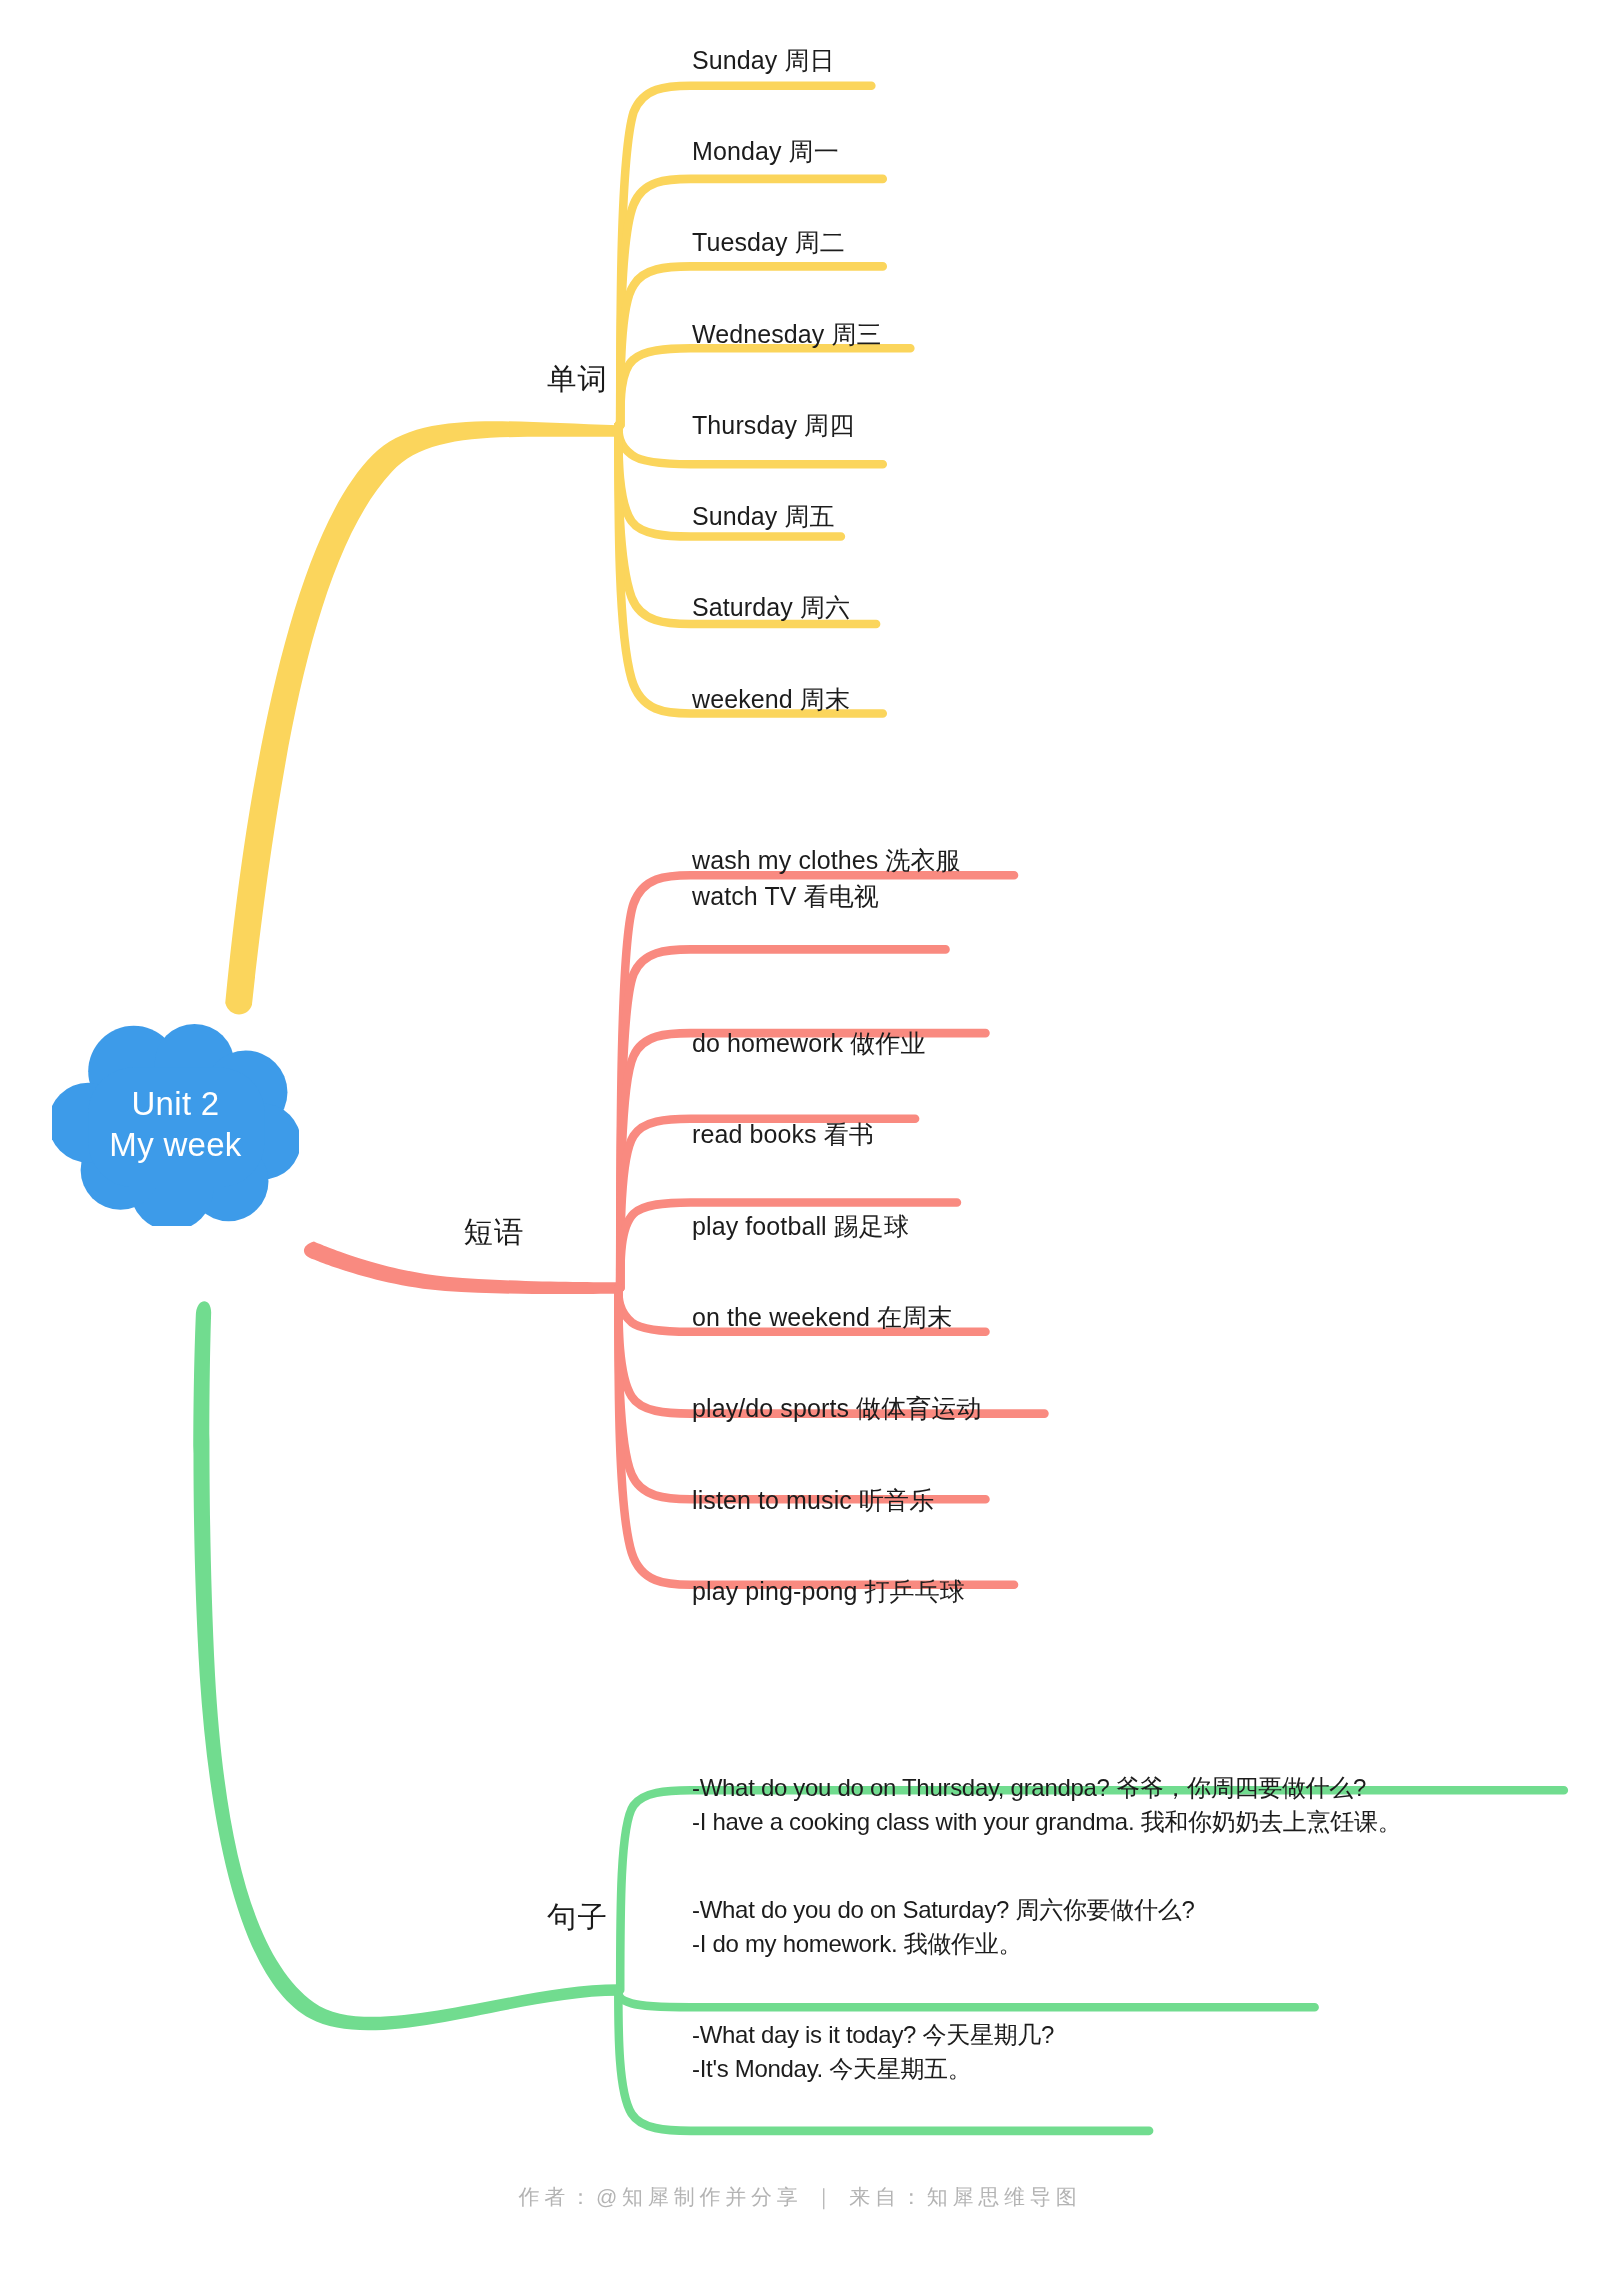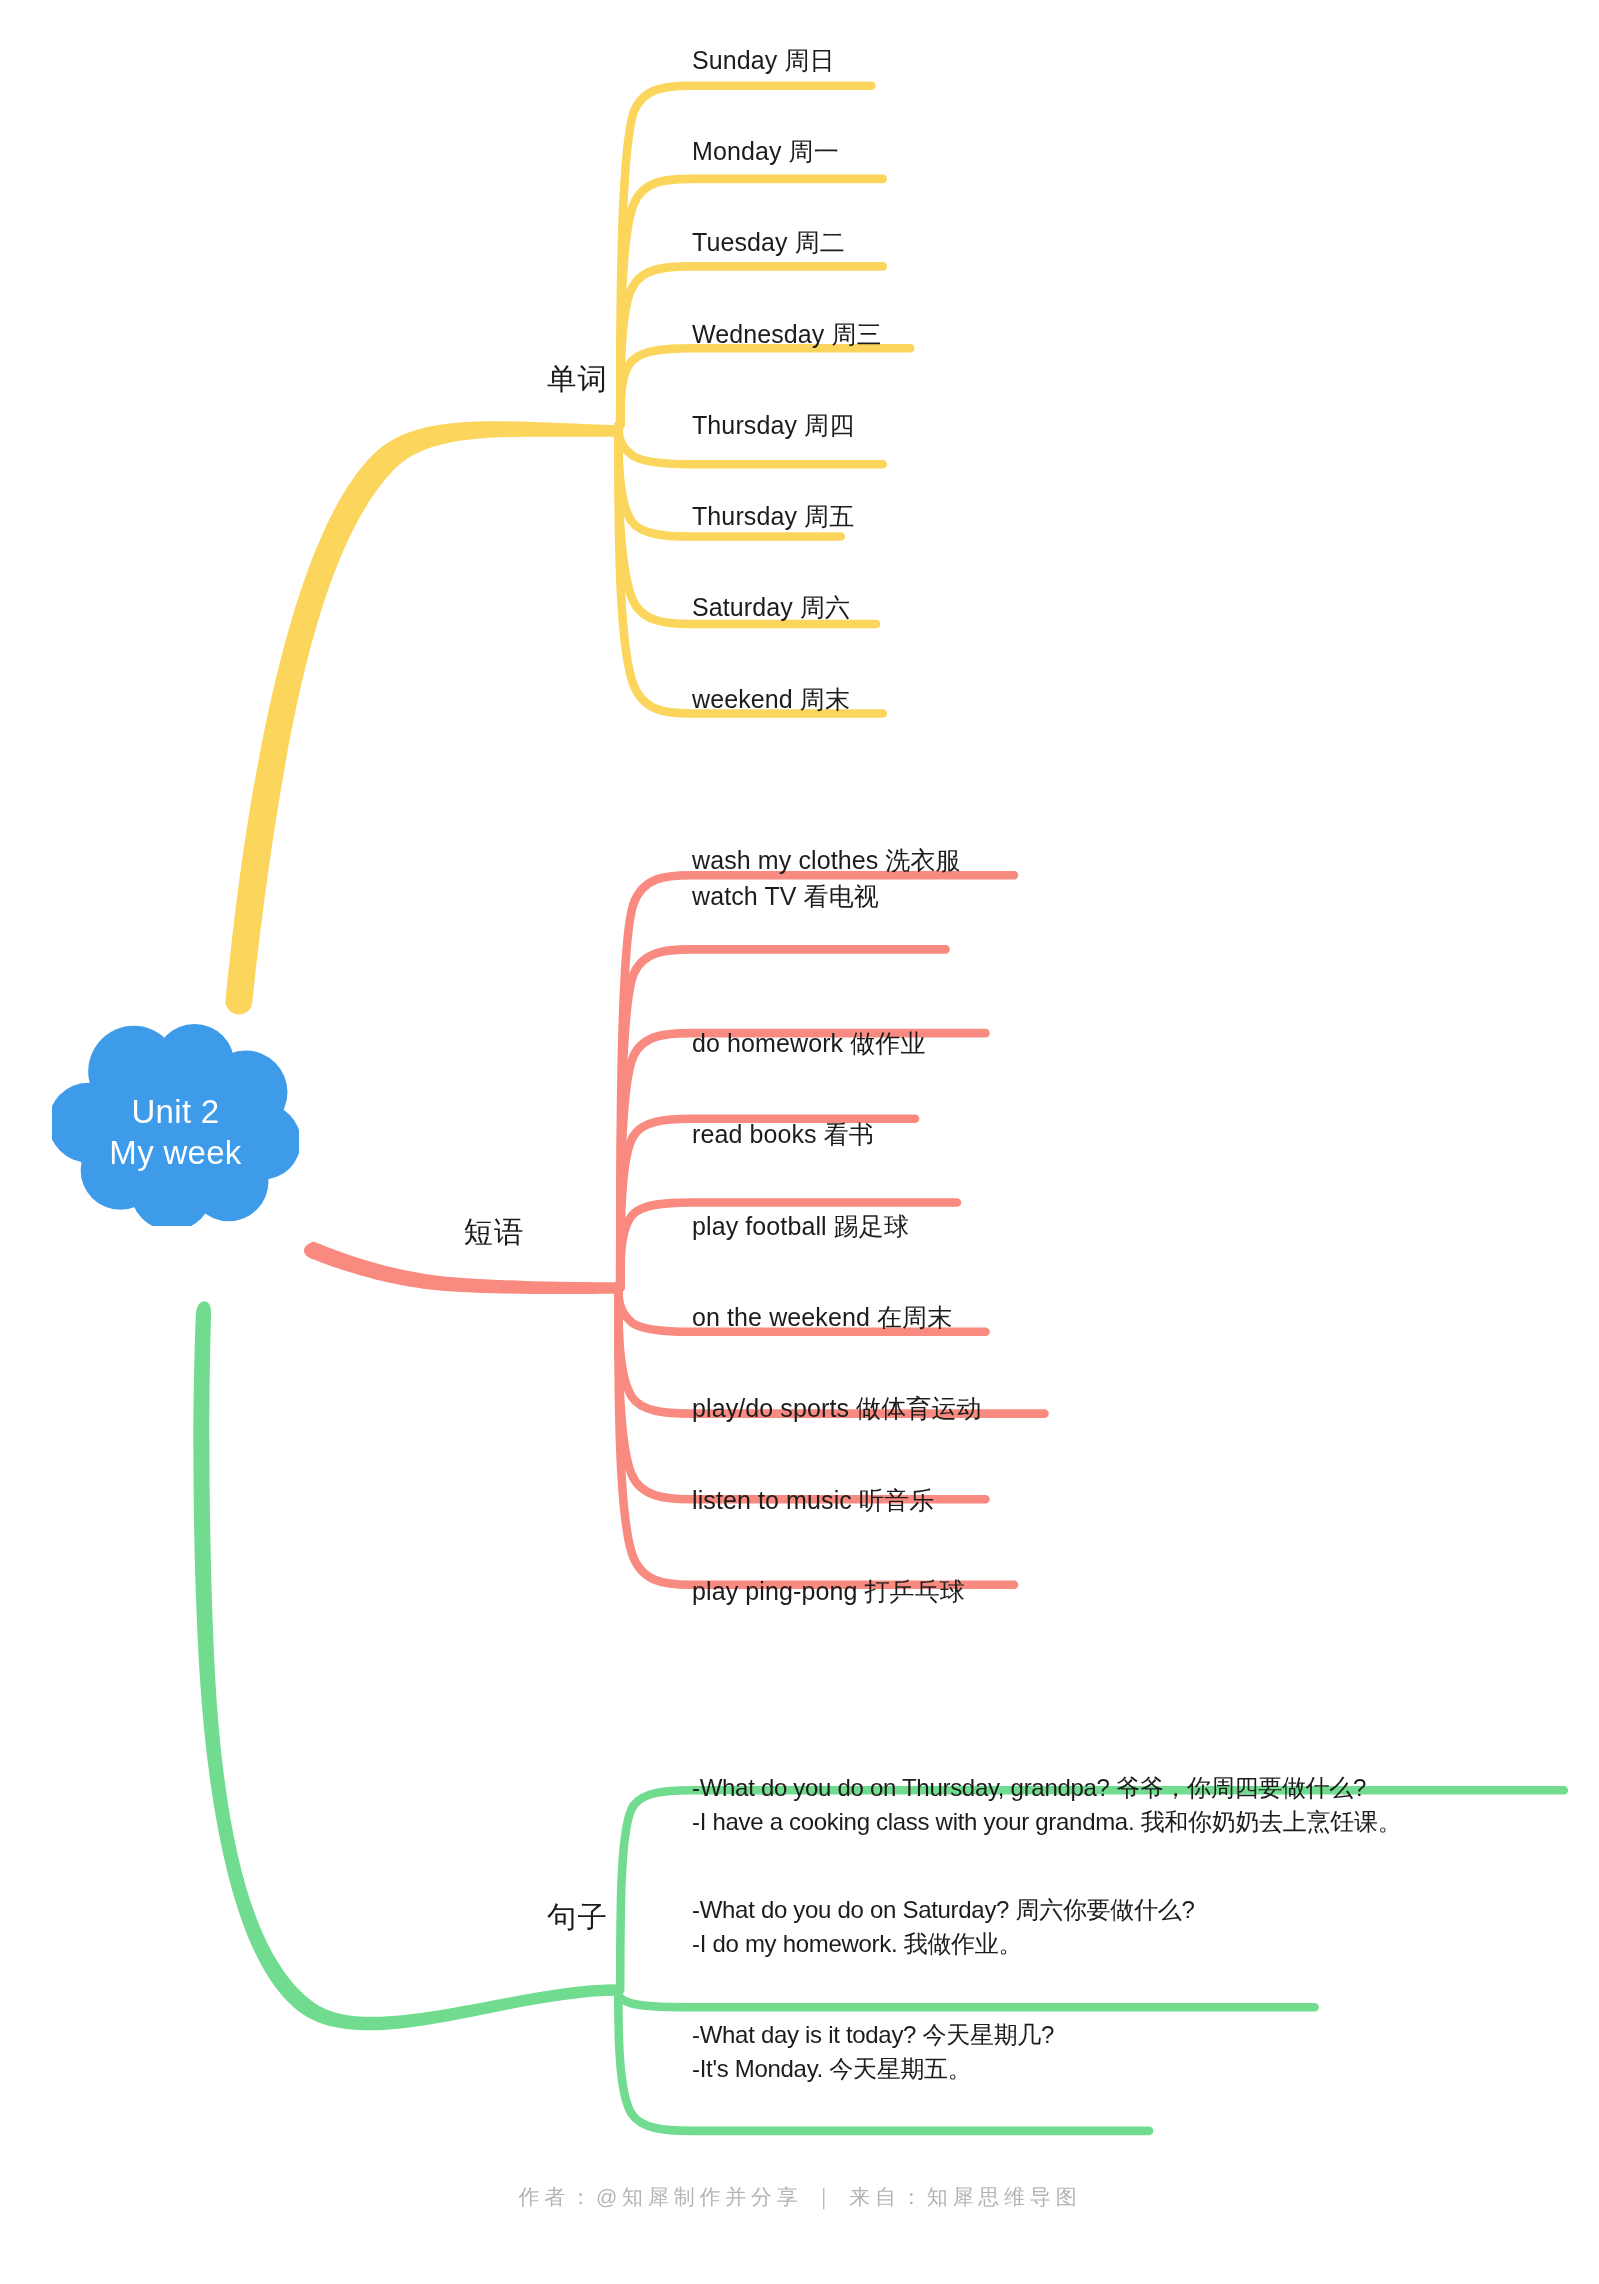--- a/index.html
+++ b/index.html
@@ -28,21 +28,21 @@
 
   
   .root-node {
     position: absolute;
     left: 52px; top: 1022px;
     width: 247px; height: 204px;
   }
   .root-svg { position: absolute; left: 0; top: 0; width: 247px; height: 204px; }
   .root-label {
     position: absolute;
-    left: 0; top: 8px;
+    left: 0; top: 0;
     width: 247px; height: 204px;
     display: flex;
     flex-direction: column;
     align-items: center;
     justify-content: center;
     color: #ffffff;
     font-size: 33px;
     line-height: 1.25;
     letter-spacing: 0.3px;
     text-align: center;
@@ -175,21 +175,21 @@
 
   <div class="main-label" id="main-label-0">单词</div>
   <div class="main-label" id="main-label-1">短语</div>
   <div class="main-label" id="main-label-2">句子</div>
 
   <div class="leaf" style="left:692px; top:46px;">Sunday 周日</div>
   <div class="leaf" style="left:692px; top:137px;">Monday 周一</div>
   <div class="leaf" style="left:692px; top:228px;">Tuesday 周二</div>
   <div class="leaf" style="left:692px; top:320px;">Wednesday 周三</div>
   <div class="leaf" style="left:692px; top:411px;">Thursday 周四</div>
-  <div class="leaf" style="left:692px; top:502px;">Thursday 周五</div>
+  <div class="leaf" style="left:692px; top:502px;">Sunday 周五</div>
   <div class="leaf" style="left:692px; top:593px;">Saturday 周六</div>
   <div class="leaf" style="left:692px; top:685px;">weekend 周末</div>
 
   <div class="leaf" style="left:692px; top:846px;">wash my clothes 洗衣服</div>
   <div class="leaf" style="left:692px; top:882px;">watch TV 看电视</div>
   <div class="leaf" style="left:692px; top:1029px;">do homework 做作业</div>
   <div class="leaf" style="left:692px; top:1120px;">read books 看书</div>
   <div class="leaf" style="left:692px; top:1212px;">play football 踢足球</div>
   <div class="leaf" style="left:692px; top:1303px;">on the weekend 在周末</div>
   <div class="leaf" style="left:692px; top:1394px;">play/do sports 做体育运动</div>

